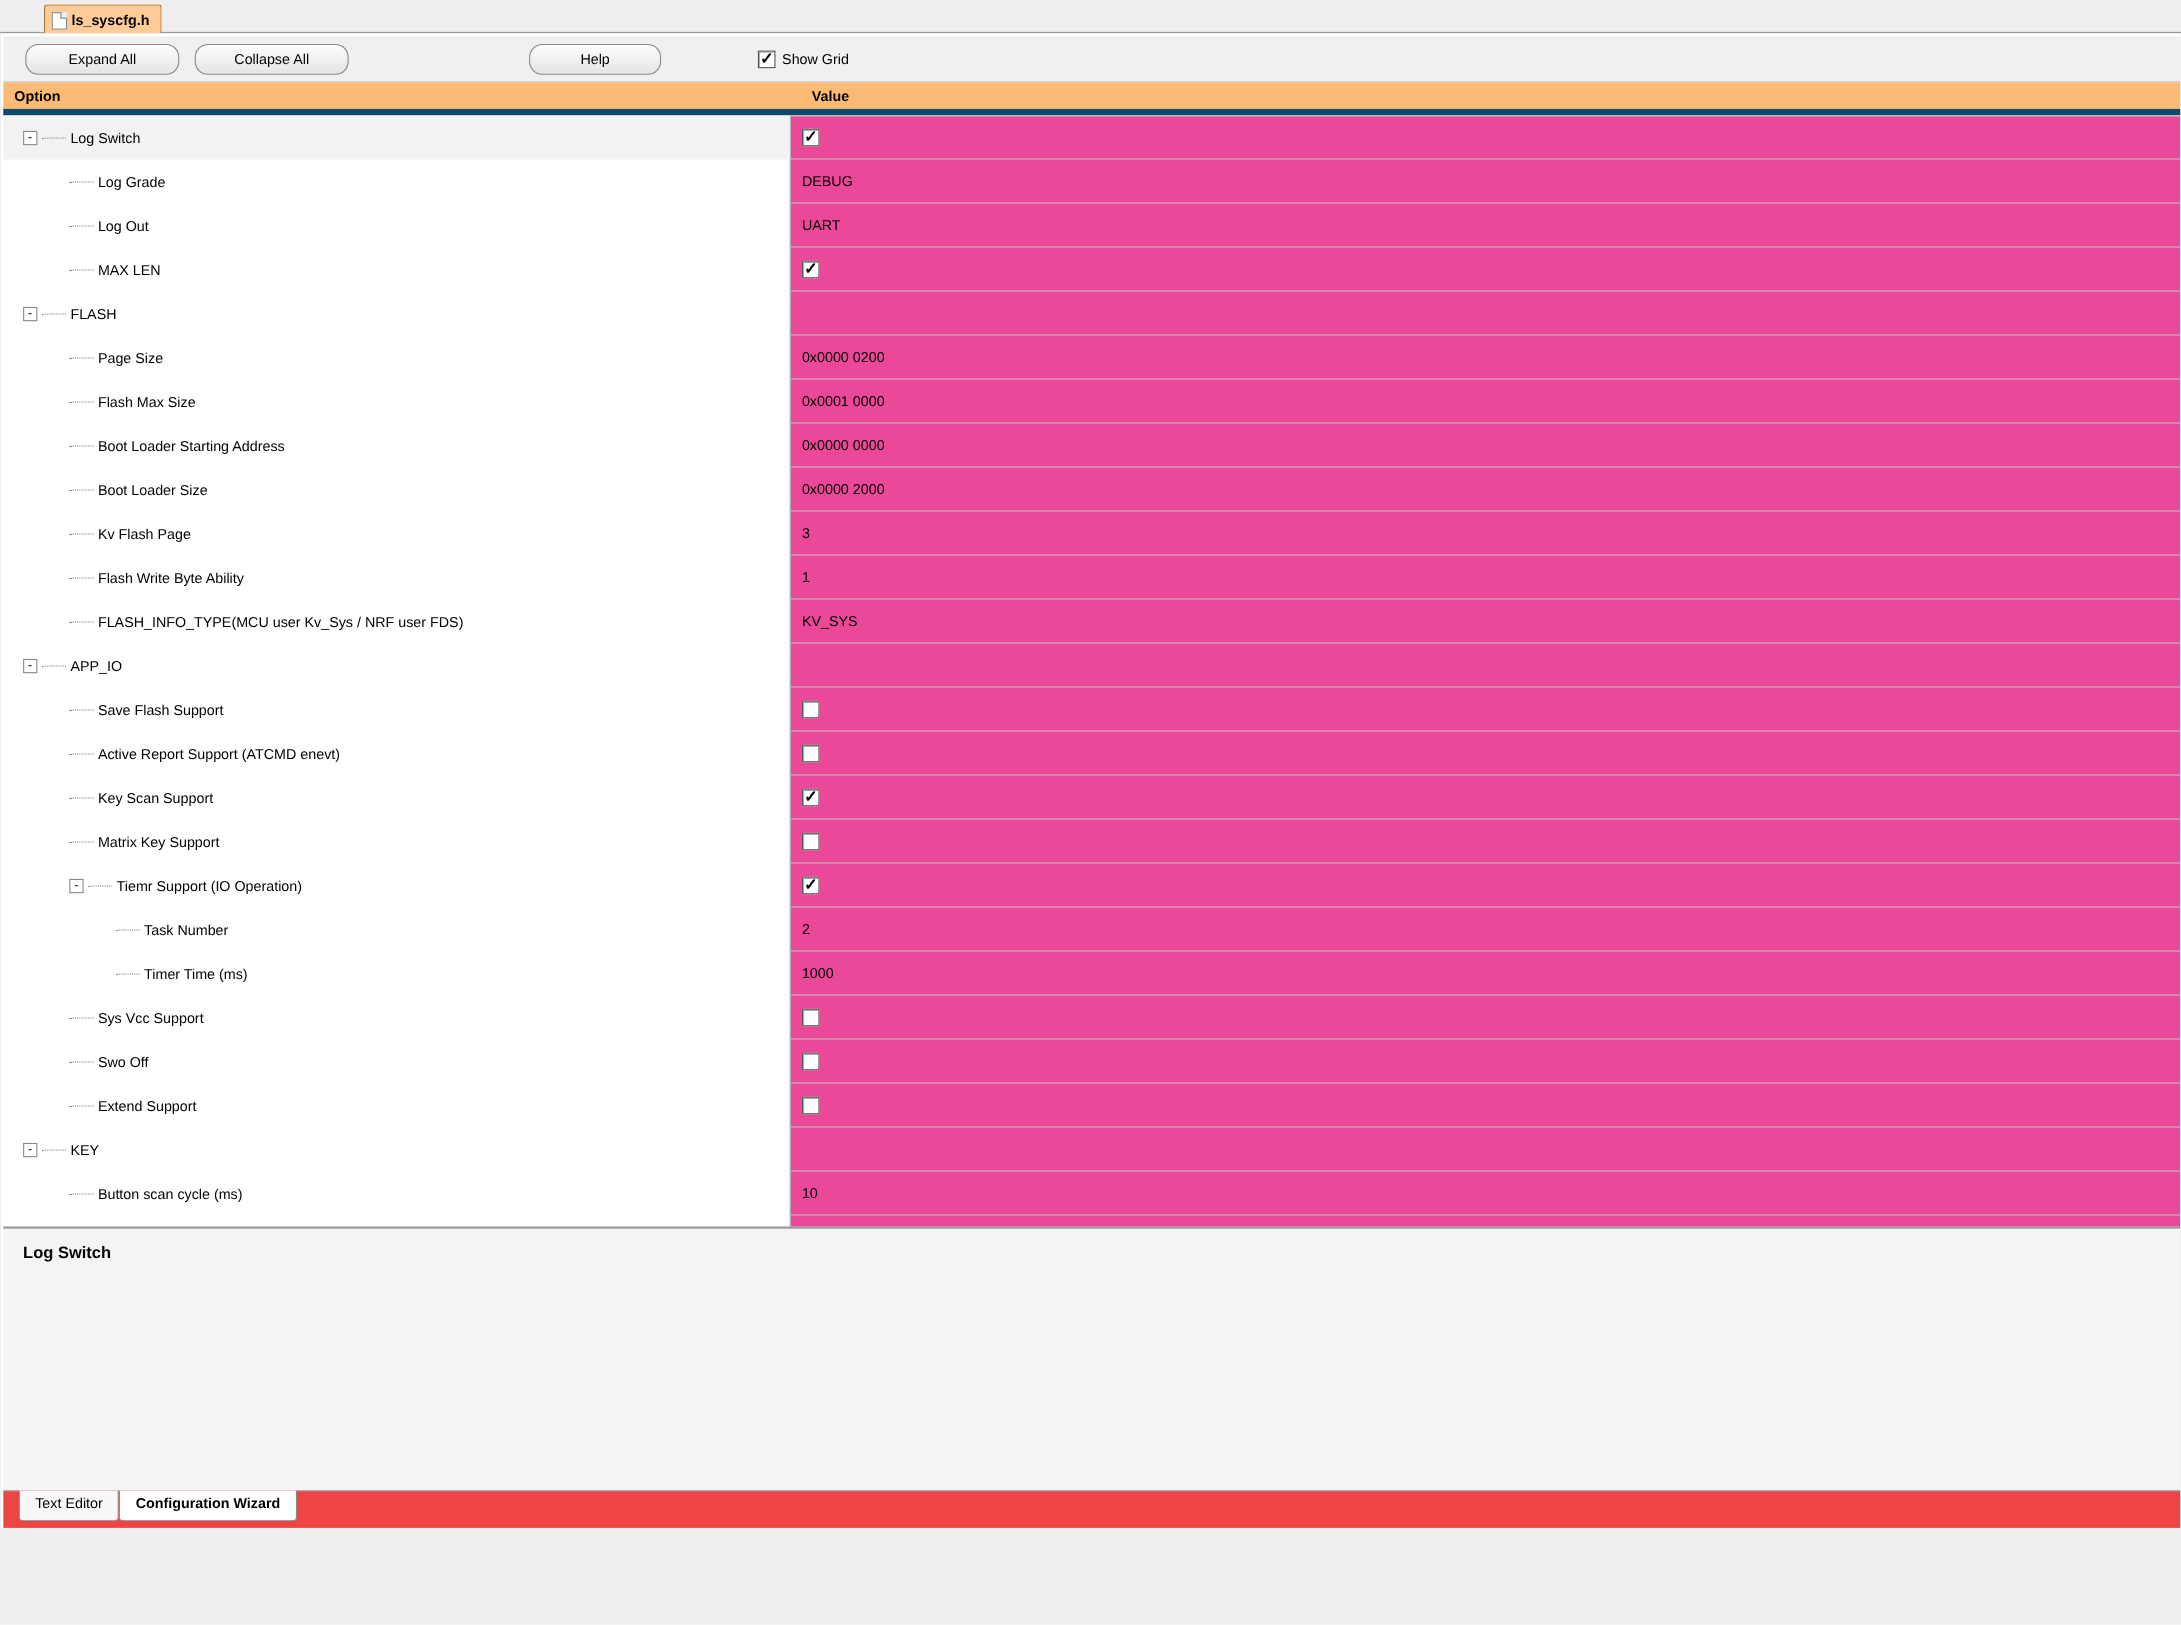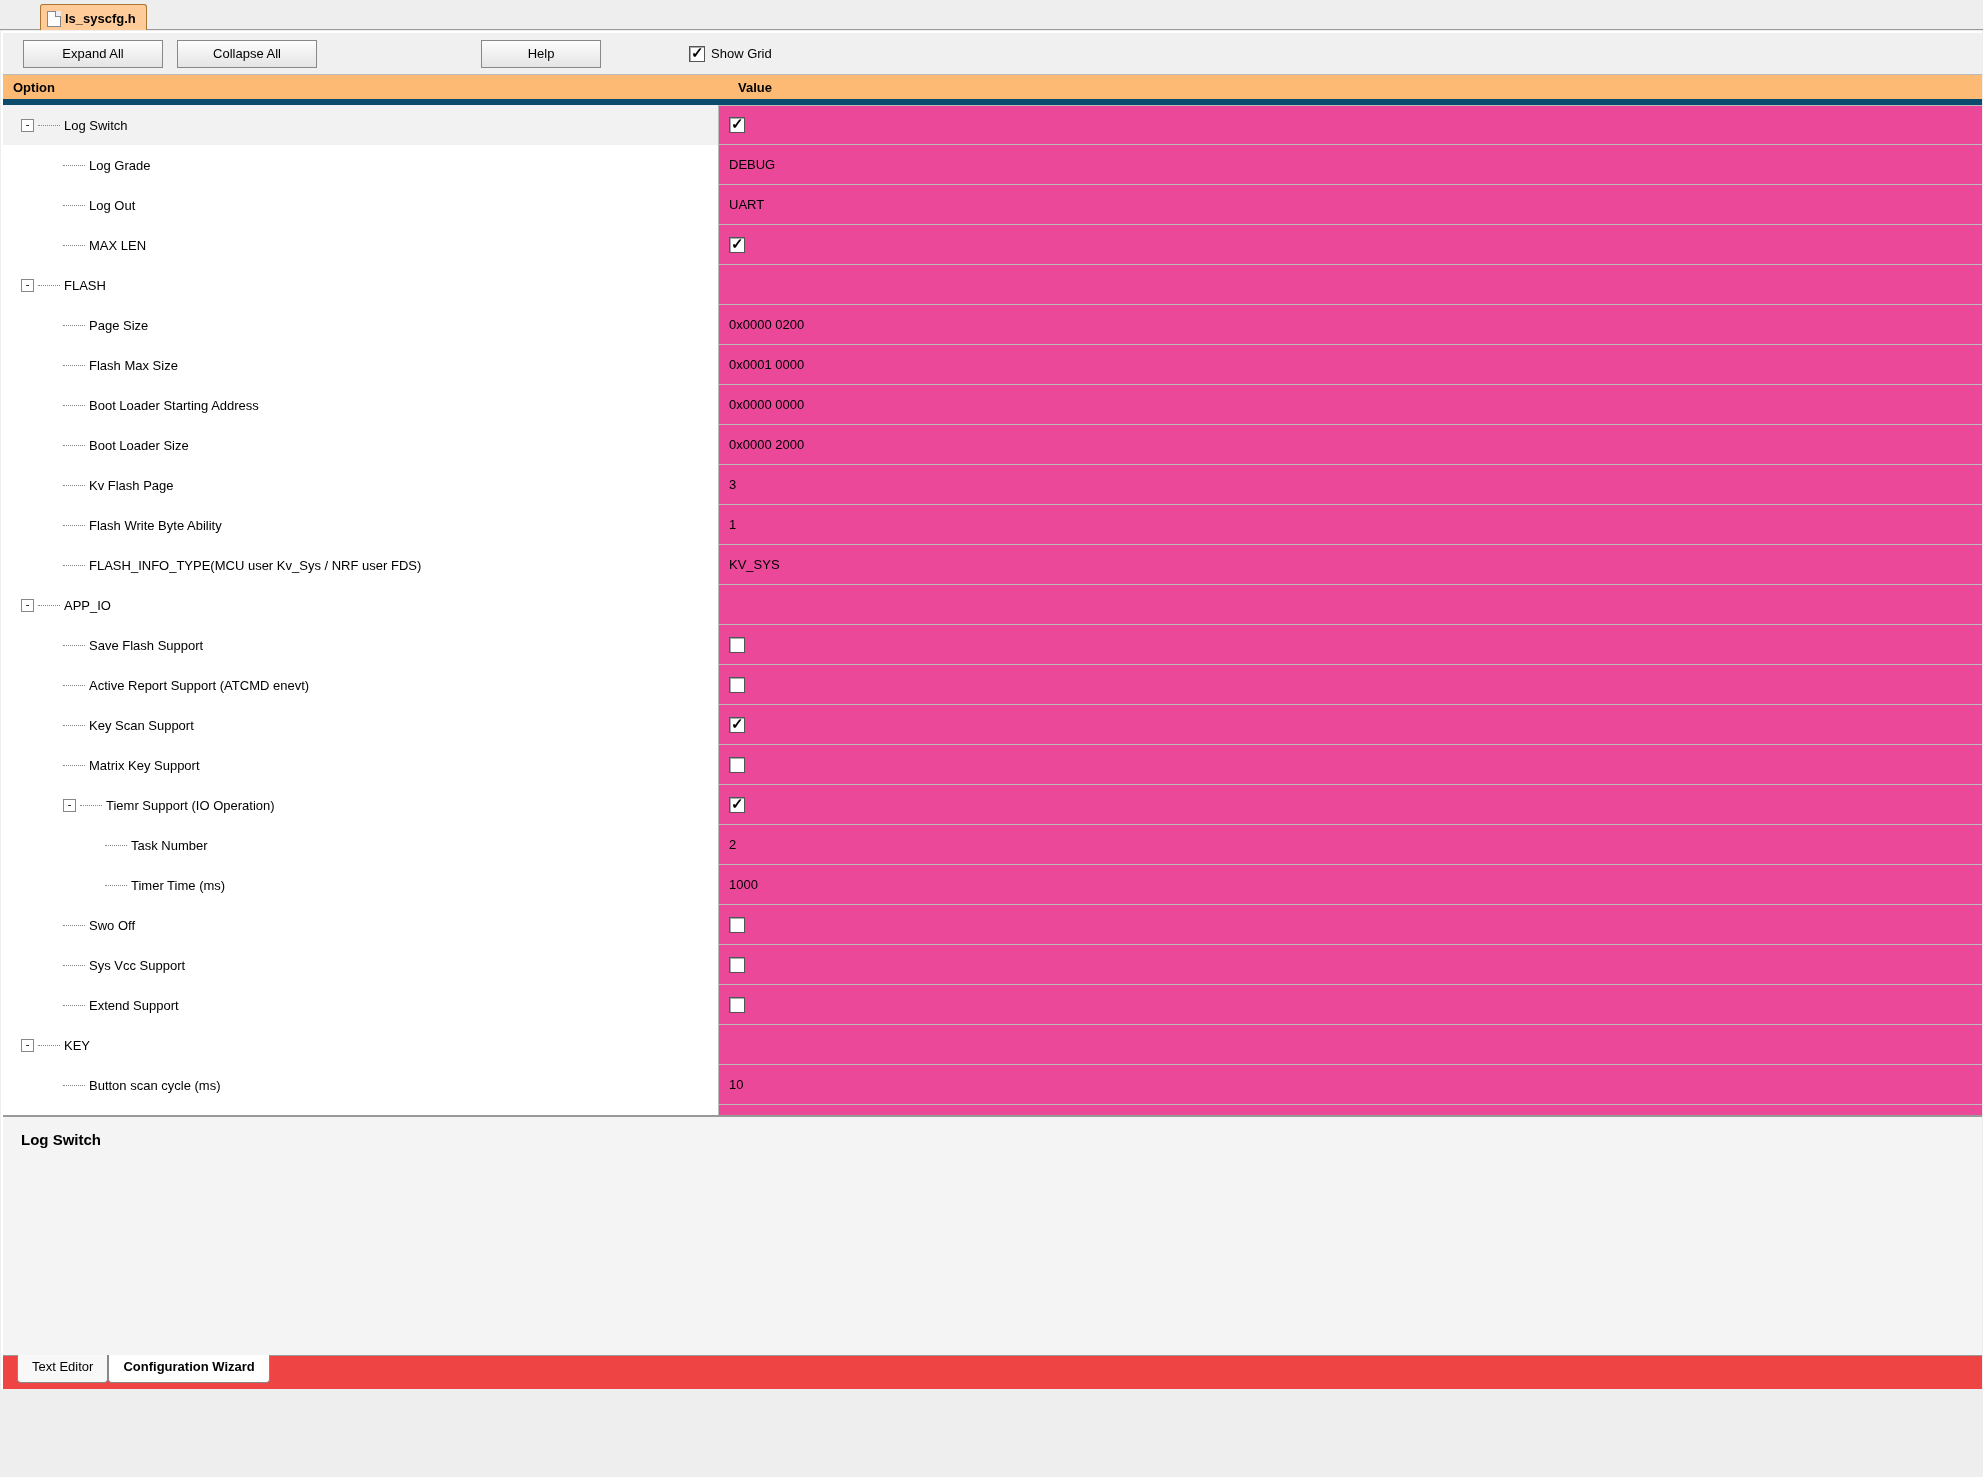--- a/index.html
+++ b/index.html
@@ -67,21 +67,21 @@
     display:flex;
     align-items:center;
     padding-left:20px;
     gap:14px;
   }
   .btn {
     height:28px;
     min-width:140px;
     background: linear-gradient(#fdfdfd,#e4e4e4);
     border:1px solid #888;
-    border-radius:0;
+    border-radius:12px;
     font-family:inherit;
     font-size:13px;
     cursor:default;
     padding:0 12px;
   }
   .btn.help { min-width:120px; margin-left:150px; }
   .checkbox-wrap { display:flex; align-items:center; gap:6px; margin-left:30px;padding-left:44px; }
   .win-check {
     width:16px; height:16px;
     background:#fff;
@@ -469,33 +469,33 @@
         <div class="val">
           <span>1000</span>
         </div>
       </div>
       <div class="row">
         <div class="opt">
           <span class="tree-pad">
             <span style="width: 60px; display: inline-block;"></span>
             <span class="dash"></span>
           </span>
+          <span class="label-text">Sys Vcc Support</span>
+        </div>
+        <div class="val">
+          <span class="win-check"></span>
+        </div>
+      </div>
+      <div class="row">
+        <div class="opt">
+          <span class="tree-pad">
+            <span style="width: 60px; display: inline-block;"></span>
+            <span class="dash"></span>
+          </span>
           <span class="label-text">Swo Off</span>
-        </div>
-        <div class="val">
-          <span class="win-check"></span>
-        </div>
-      </div>
-      <div class="row">
-        <div class="opt">
-          <span class="tree-pad">
-            <span style="width: 60px; display: inline-block;"></span>
-            <span class="dash"></span>
-          </span>
-          <span class="label-text">Sys Vcc Support</span>
         </div>
         <div class="val">
           <span class="win-check"></span>
         </div>
       </div>
       <div class="row">
         <div class="opt">
           <span class="tree-pad">
             <span style="width: 60px; display: inline-block;"></span>
             <span class="dash"></span>

